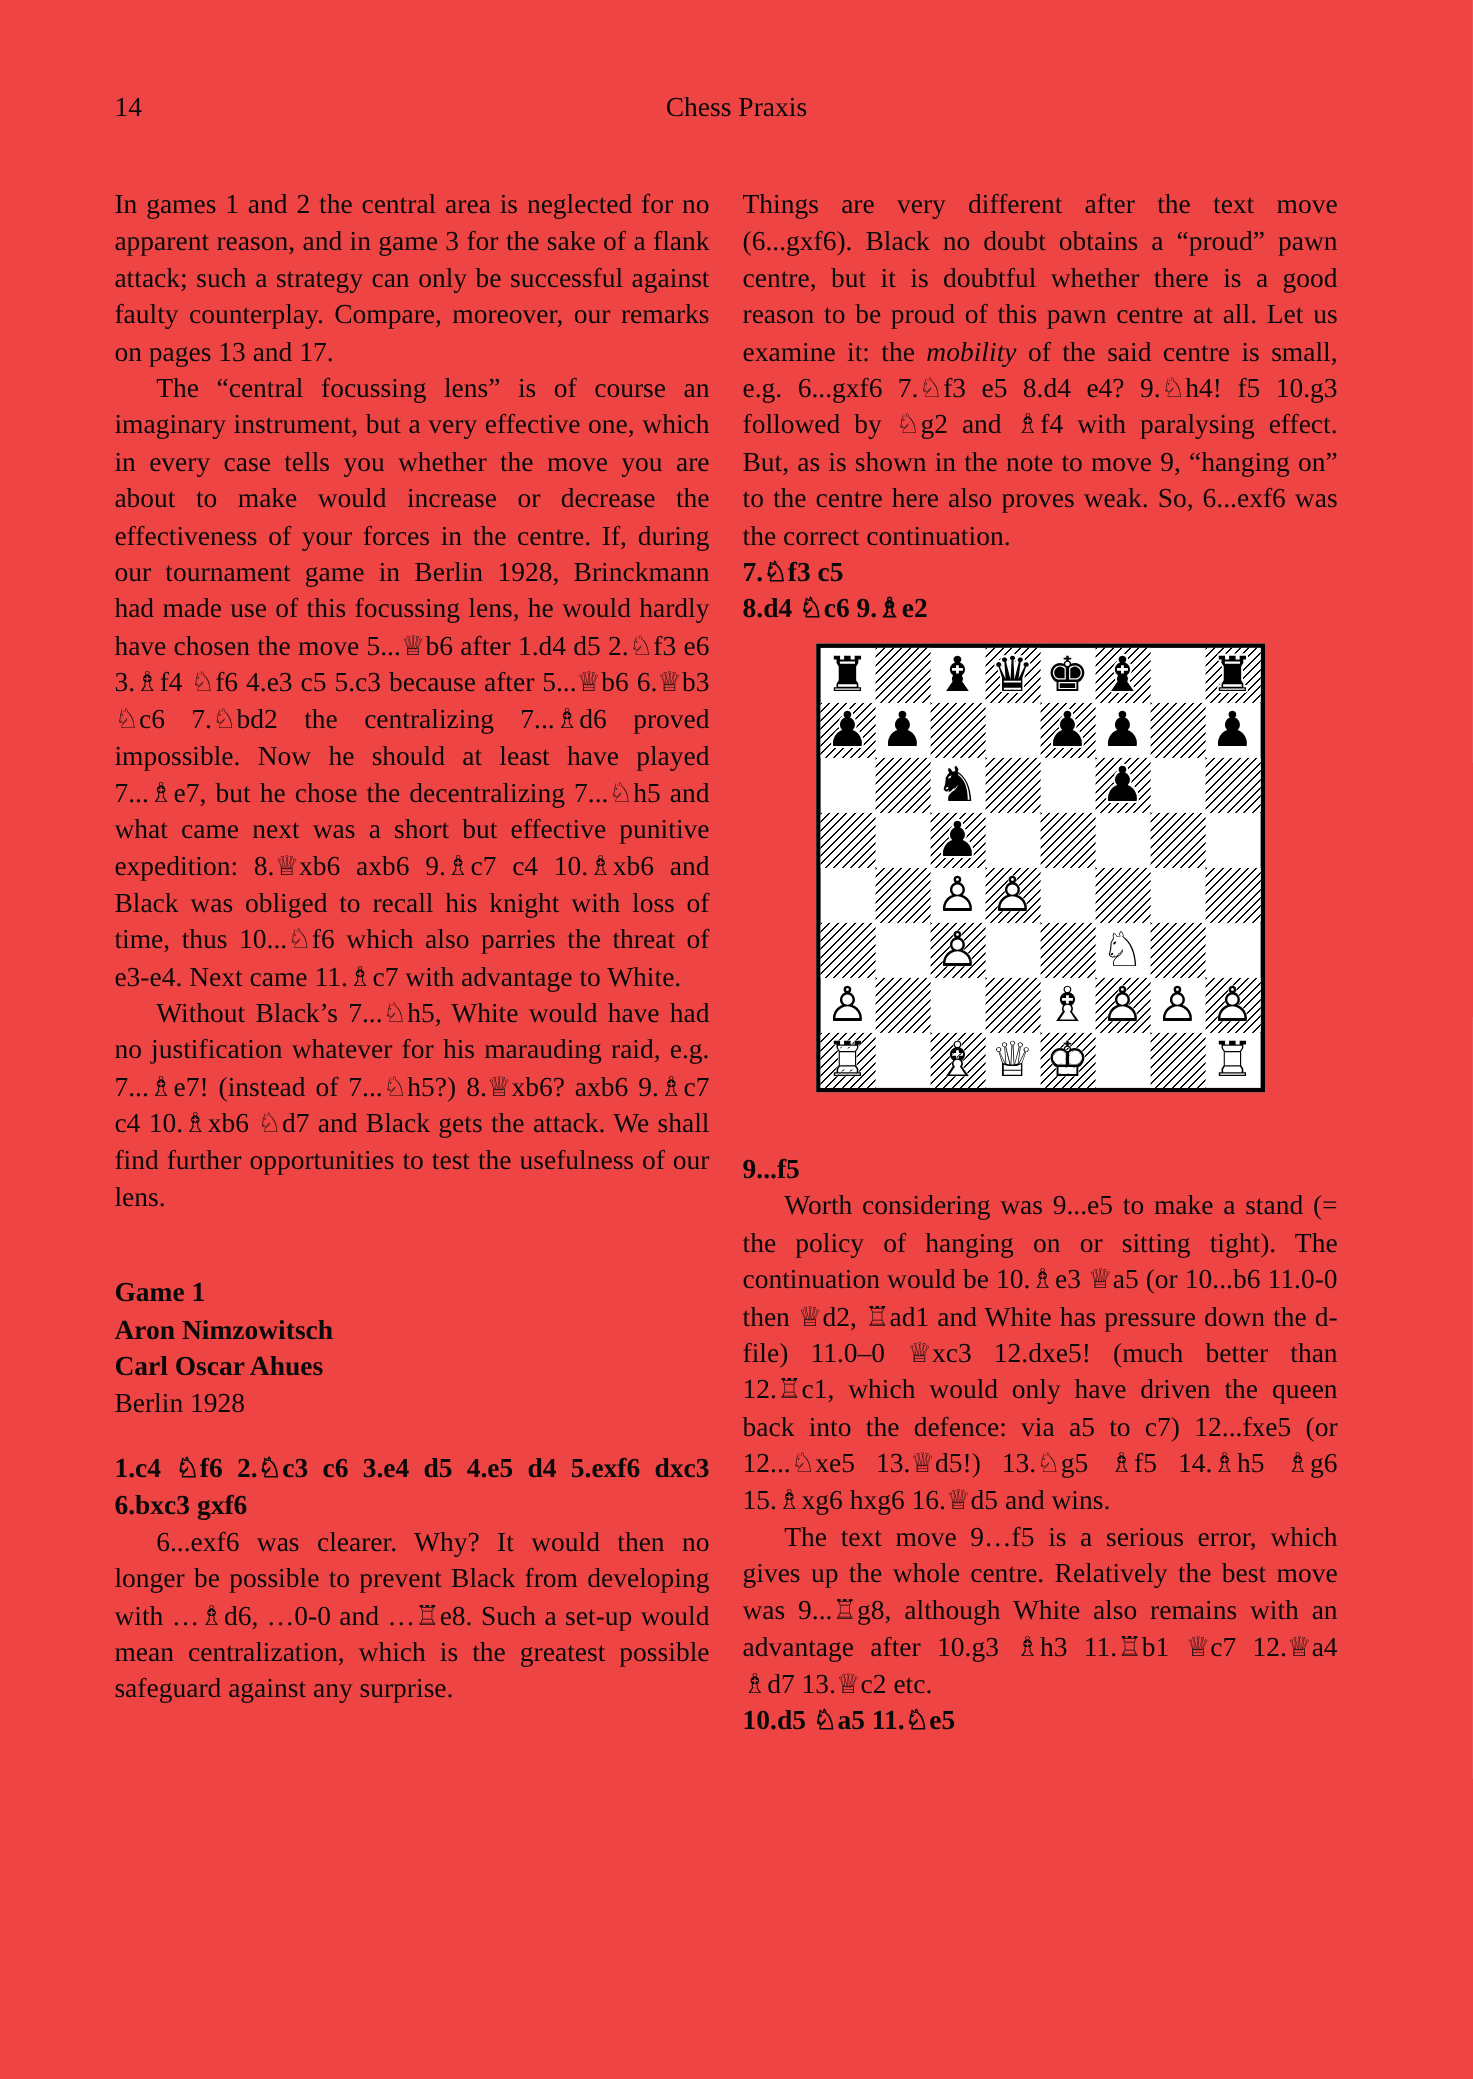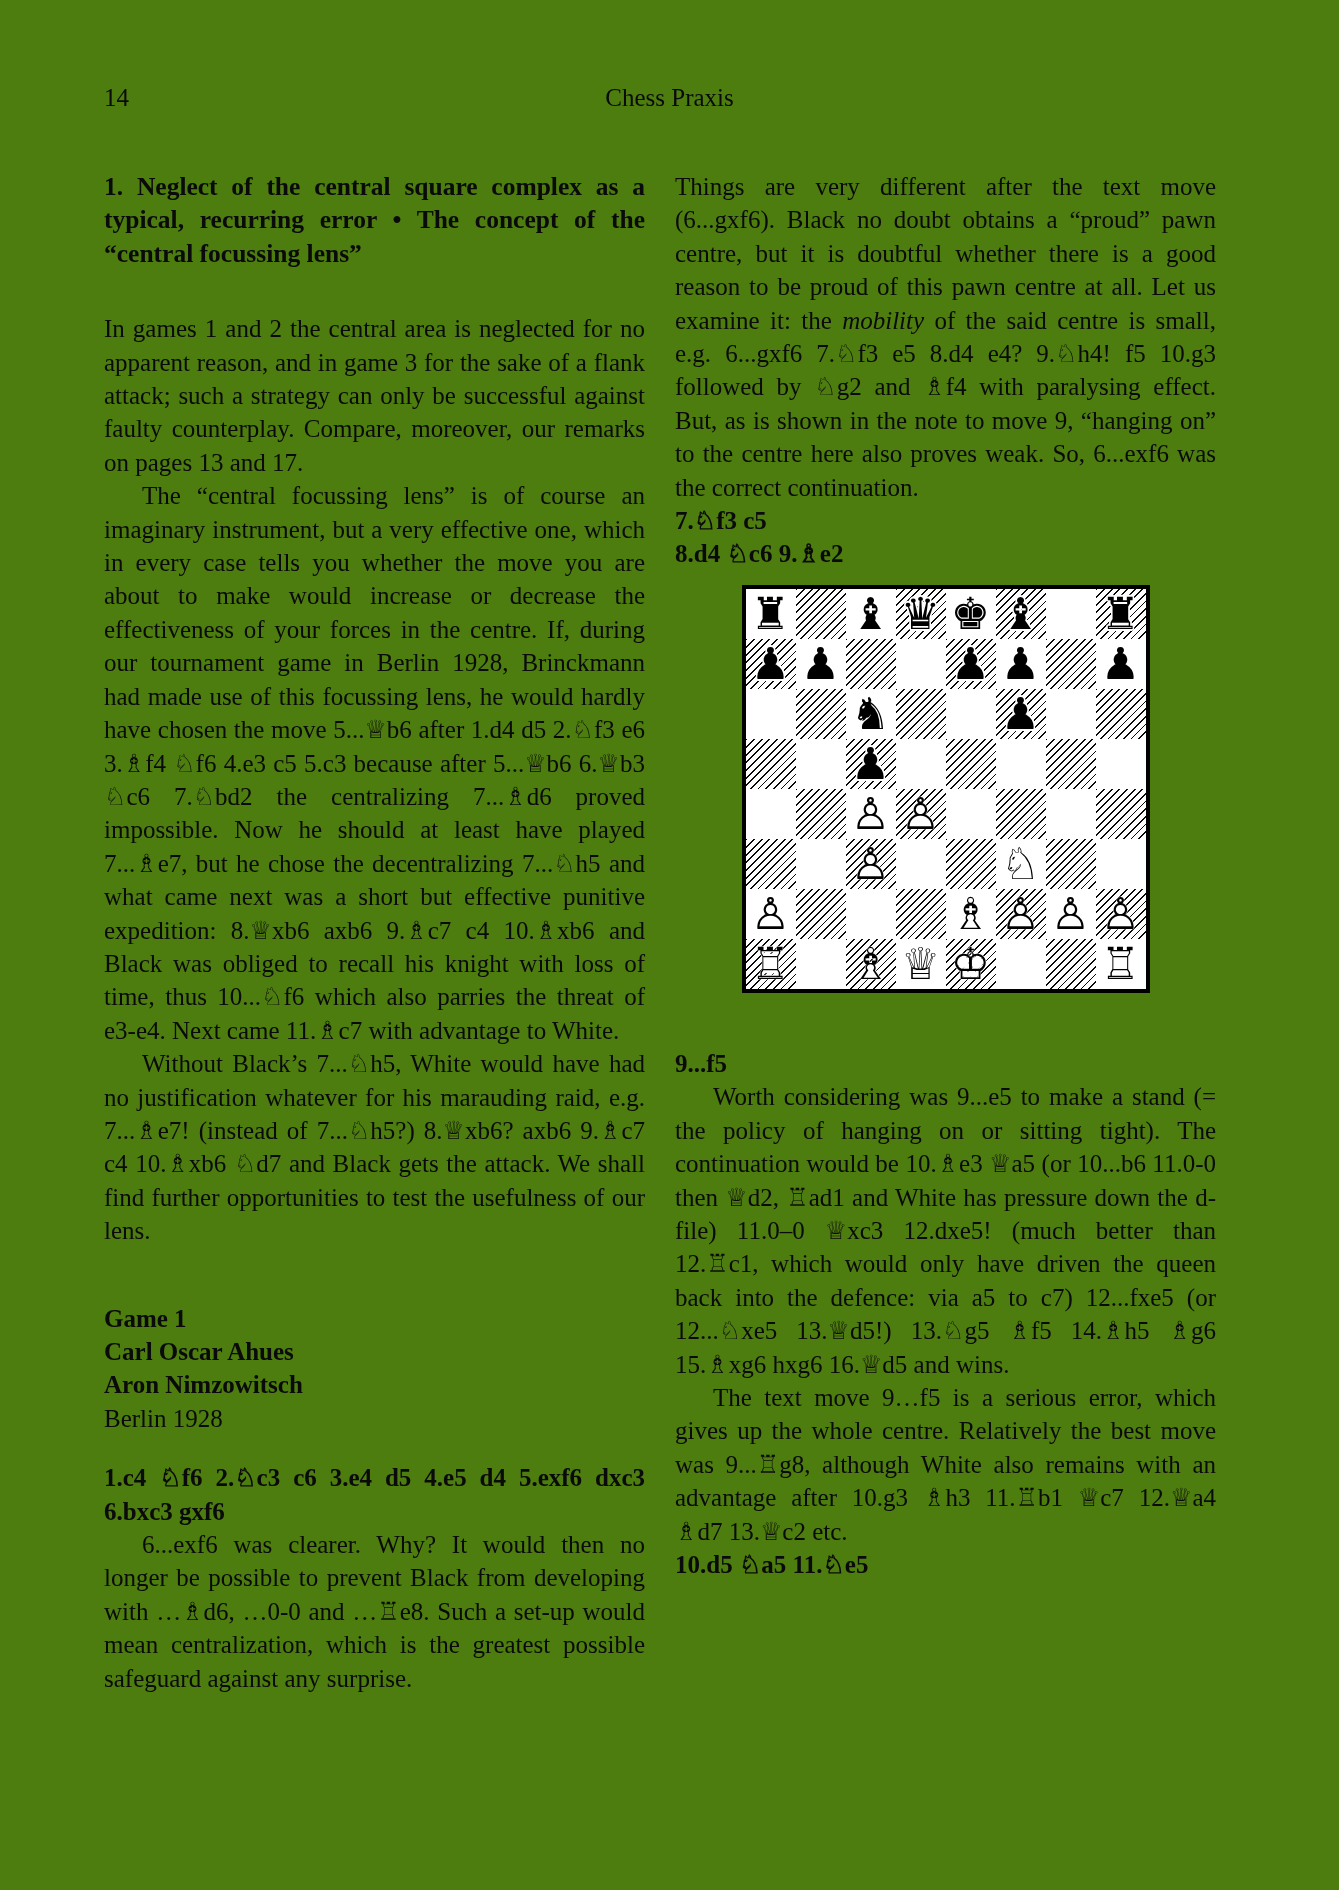--- a/index.html
+++ b/index.html
@@ -1,19 +1,19 @@
 <!DOCTYPE html>
 <html><head>
 <meta charset="utf-8">
 <style>
   html,body{margin:0;padding:0;background:#e8e8e8;}
   .page{
     position:relative;
     width:1339px;height:1890px;
-    background:#4d7c0f;
+    background:#ef4444;
     color:#0a0a0a;
     font-family:"Liberation Serif", serif;
     margin:0 auto;
     overflow:hidden;
   }
   .running-header{position:absolute;top:84px;left:0;right:0;height:34px;font-size:25px;}
   .page-number{position:absolute;left:104px;top:0;}
   .book-title{position:absolute;left:0;right:0;text-align:center;top:0;}
 
   .col{
@@ -74,30 +74,29 @@
 <body>
 
 <div class="page">
 
   <div class="running-header">
     <span class="page-number">14</span>
     <span class="book-title">Chess Praxis</span>
   </div>
 
   <div class="col col-left">
-    <h2 class="section-heading">1. Neglect of the central square complex as a typical, recurring error • The concept of the “central focussing lens”</h2>
 
     <p>In games 1 and 2 the central area is neglected for no apparent reason, and in game 3 for the sake of a flank attack; such a strategy can only be successful against faulty counterplay. Compare, moreover, our remarks on pages 13 and 17.</p>
     <p class="indent">The “central focussing lens” is of course an imaginary instrument, but a very effective one, which in every case tells you whether the move you are about to make would increase or decrease the effectiveness of your forces in the centre. If, during our tournament game in Berlin 1928, Brinckmann had made use of this focussing lens, he would hardly have chosen the move 5...♕b6 after 1.d4 d5 2.♘f3 e6 3.♗f4 ♘f6 4.e3 c5 5.c3 because after 5...♕b6 6.♕b3 ♘c6 7.♘bd2 the centralizing 7...♗d6 proved impossible. Now he should at least have played 7...♗e7, but he chose the decentralizing 7...♘h5 and what came next was a short but effective punitive expedition: 8.♕xb6 axb6 9.♗c7 c4 10.♗xb6 and Black was obliged to recall his knight with loss of time, thus 10...♘f6 which also parries the threat of e3-e4. Next came 11.♗c7 with advantage to White.</p>
     <p class="indent">Without Black’s 7...♘h5, White would have had no justification whatever for his marauding raid, e.g. 7...♗e7! (instead of 7...♘h5?) 8.♕xb6? axb6 9.♗c7 c4 10.♗xb6 ♘d7 and Black gets the attack. We shall find further opportunities to test the usefulness of our lens.</p>
 
     <div class="game-header">
       <div>Game 1</div>
+      <div>Aron Nimzowitsch</div>
       <div>Carl Oscar Ahues</div>
-      <div>Aron Nimzowitsch</div>
       <div class="venue">Berlin 1928</div>
     </div>
 
     <p class="bold-moves">1.c4 ♘f6 2.♘c3 c6 3.e4 d5 4.e5 d4 5.exf6 dxc3 6.bxc3 gxf6</p>
     <p class="indent">6...exf6 was clearer. Why? It would then no longer be possible to prevent Black from developing with …♗d6, …0-0 and …♖e8. Such a set-up would mean centralization, which is the greatest possible safeguard against any surprise.</p>
   </div>
 
   <div class="col col-right">
     <p><span>Things are very different after the text move (6...gxf6). Black no doubt obtains a “proud” pawn centre, but it is doubtful whether there is a good reason to be proud of this pawn centre at all. Let us examine it: the </span><i>mobility</i><span> of the said centre is small, e.g. 6...gxf6 7.♘f3 e5 8.d4 e4? 9.♘h4! f5 10.g3 followed by ♘g2 and ♗f4 with paralysing effect. But, as is shown in the note to move 9, “hanging on” to the centre here also proves weak. So, 6...exf6 was the correct continuation.</span></p>
 

